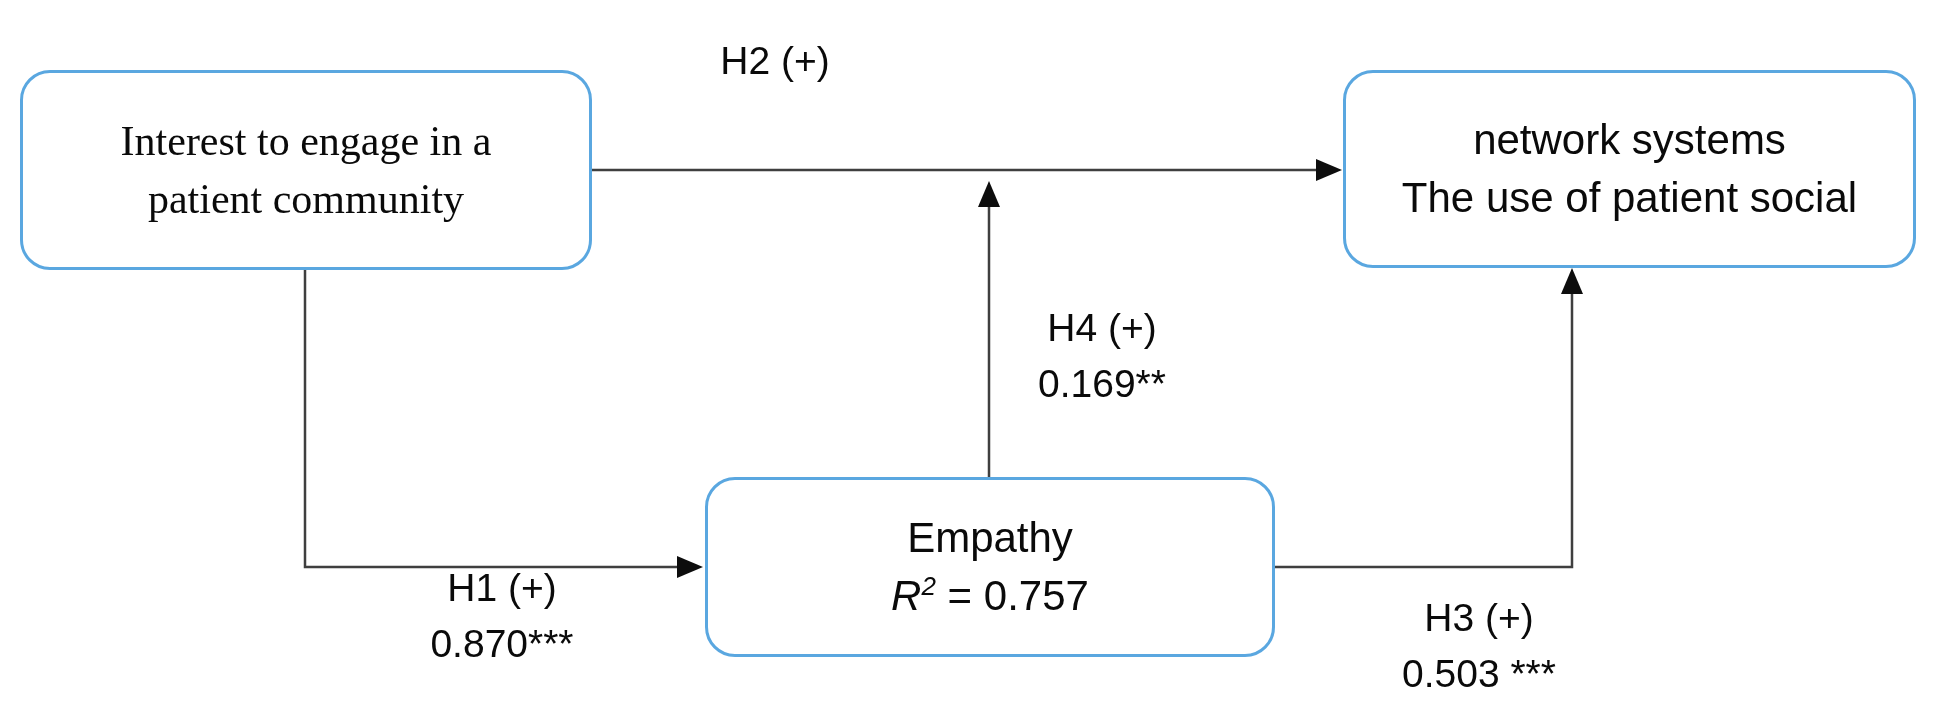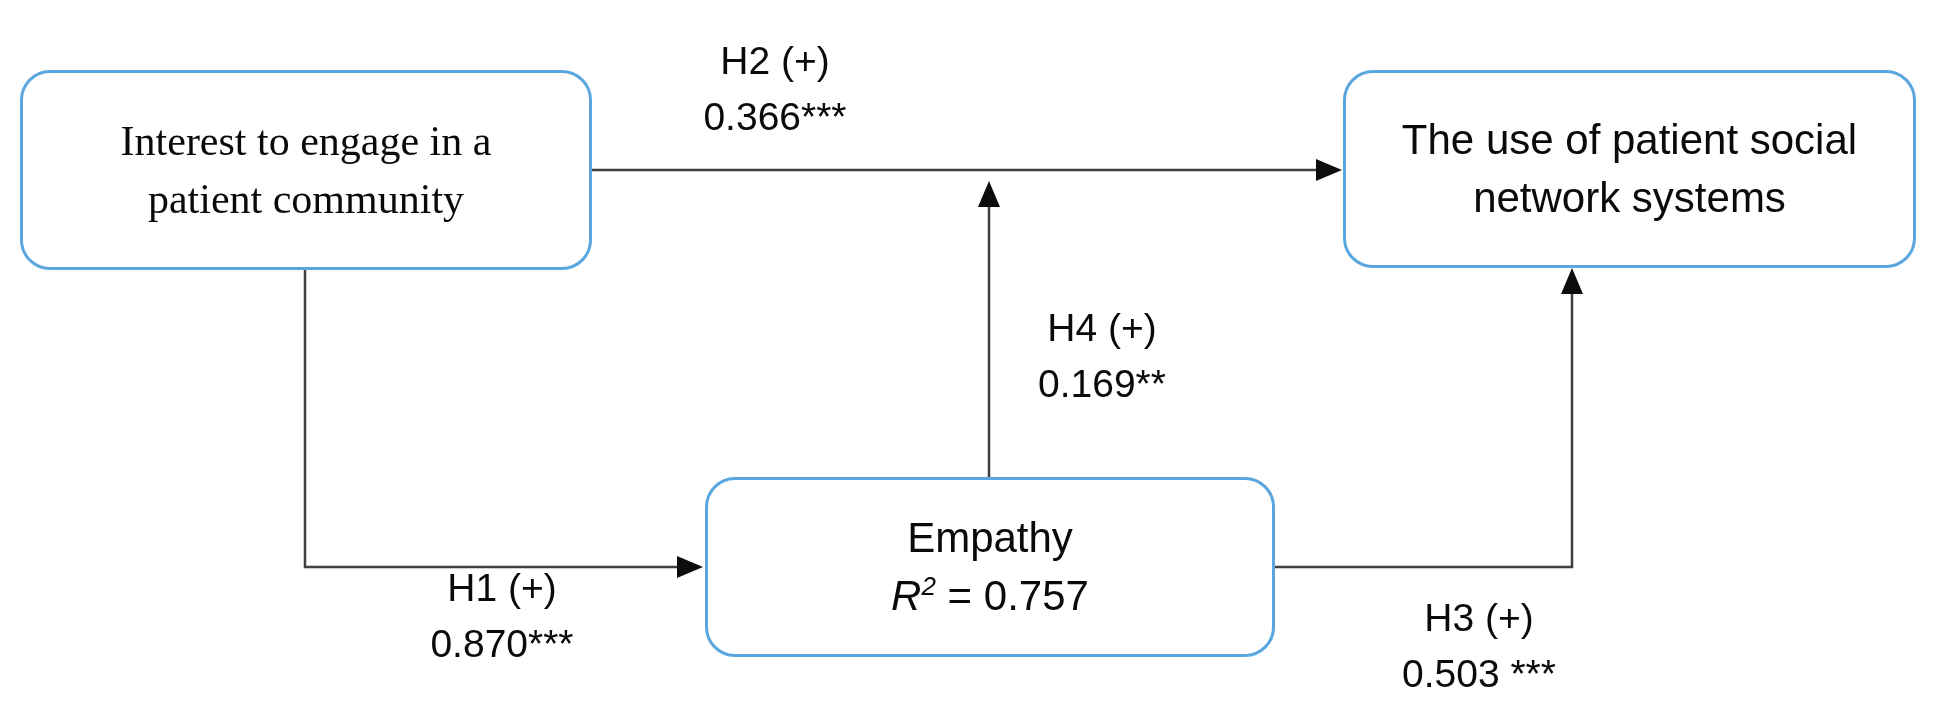--- a/index.html
+++ b/index.html
@@ -82,32 +82,31 @@
     <line x1="989" y1="477" x2="989" y2="207" stroke="#3f3f3f" stroke-width="2.5"></line>
     <polygon points="989,181 978,207 1000,207" fill="#0d0d0d"></polygon>
   </svg>
 
   <div class="node" id="node-interest">
     <div class="bline">Interest to engage in a</div>
     <div class="bline">patient community</div>
   </div>
 
   <div class="node" id="node-psns">
+    <div class="bline">network systems</div>
     <div class="bline">The use of patient social</div>
-    <div class="bline">network systems</div>
   </div>
 
   <div class="node" id="node-empathy">
     <div class="bline">Empathy</div>
     <div class="bline r2"><span class="rsym">R</span><sup>2</sup><span> = 0.757</span></div>
   </div>
 
   <div class="path-label" id="label-h2">
     <div>H2 (+)</div>
-    <div>0.366***</div>
   </div>
 
   <div class="path-label" id="label-h4">
     <div>H4 (+)</div>
     <div>0.169**</div>
   </div>
 
   <div class="path-label" id="label-h1">
     <div>H1 (+)</div>
     <div>0.870***</div>

